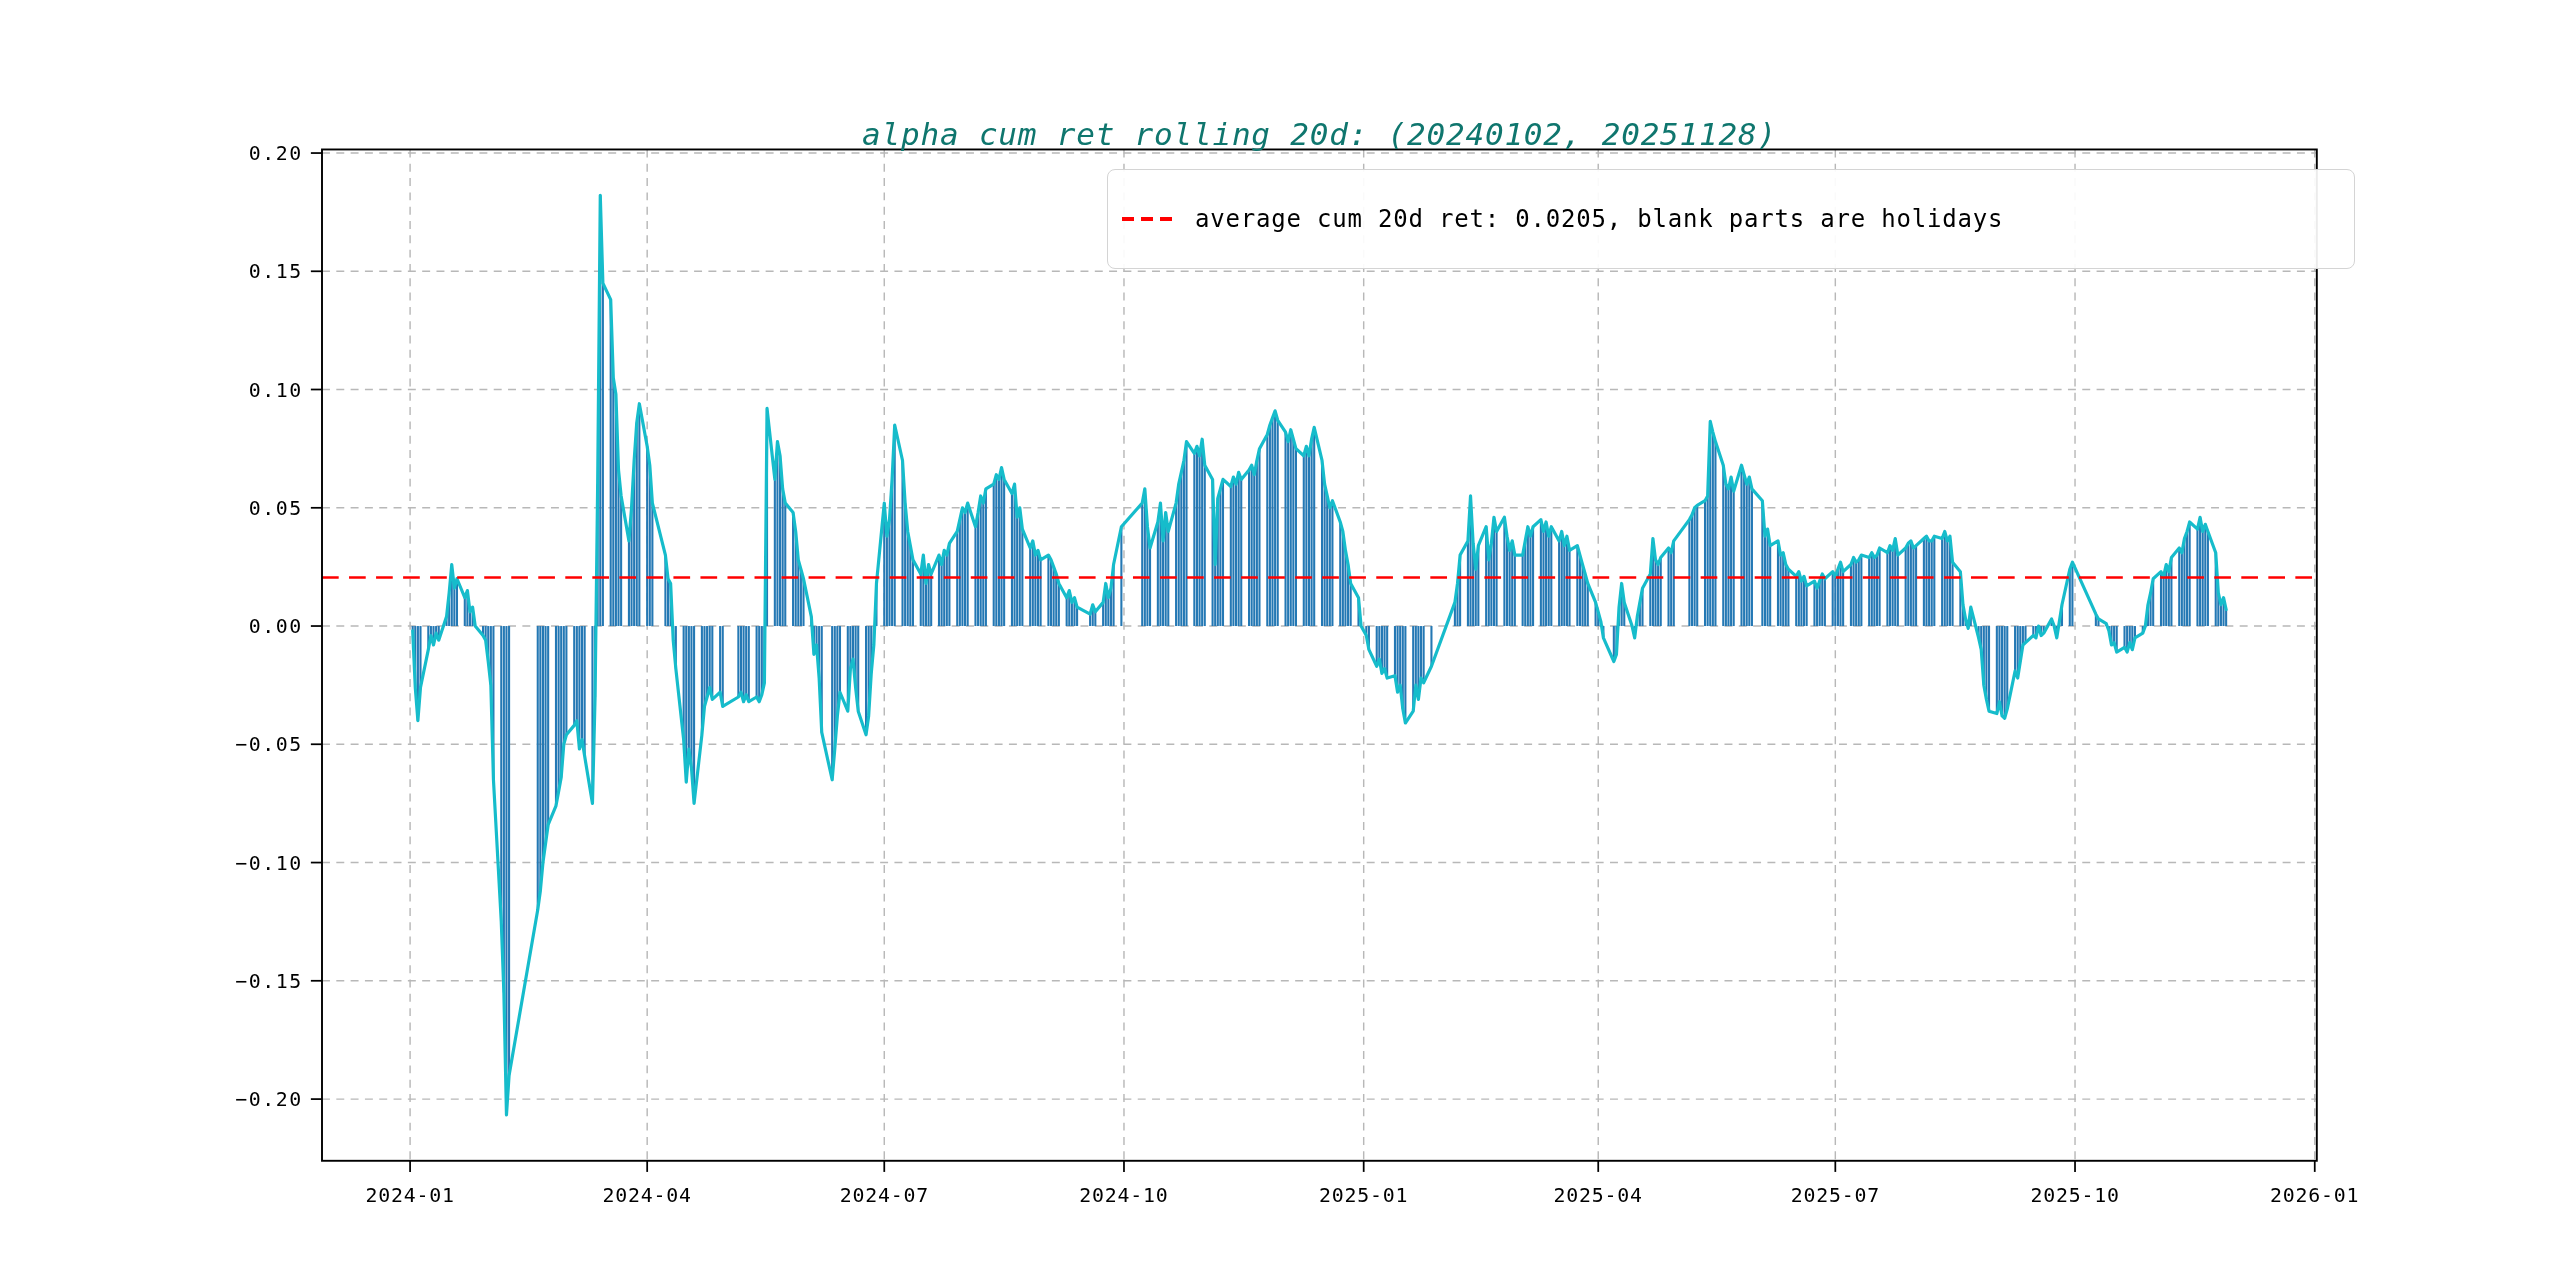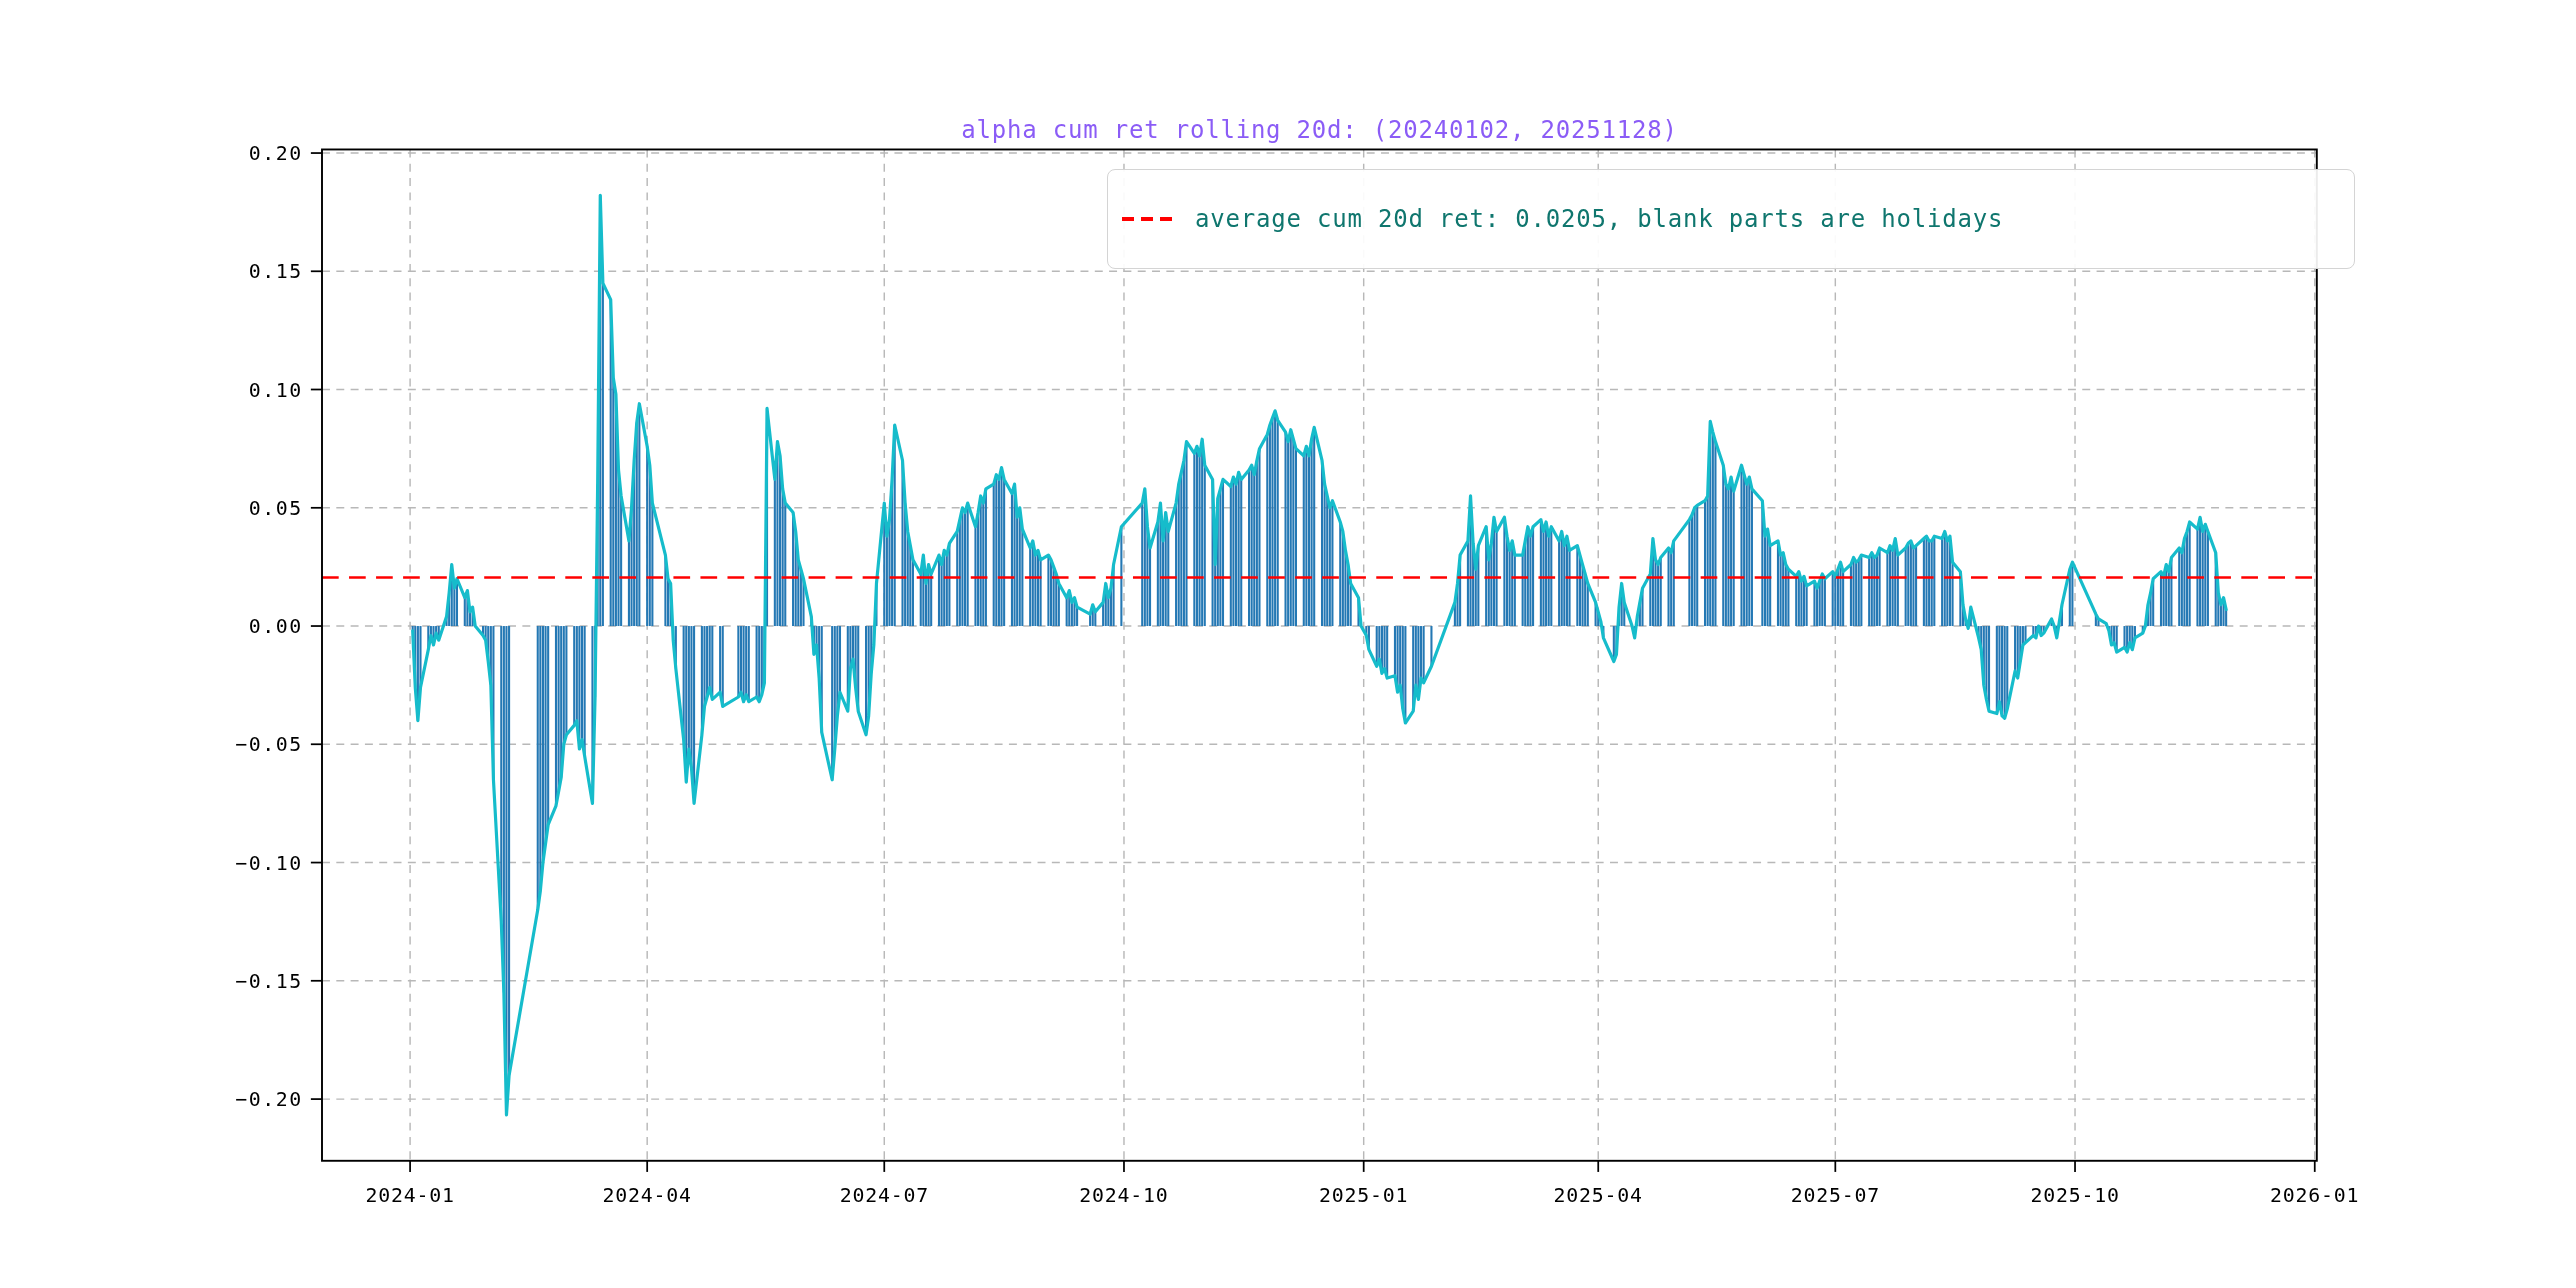--- a/index.html
+++ b/index.html
@@ -1,28 +1,28 @@
 <!DOCTYPE html>
 <html style="font-size:12.7px"><head>
 <meta charset="utf-8">
 <style>
   html,body{margin:0;padding:0;background:#ffffff;}
   body{width:2576px;height:1288px;overflow:hidden;font-family:"DejaVu Sans Mono","Liberation Mono",monospace;}
   #figure{position:relative;width:2576px;height:1288px;background:#ffffff;}
   #plot{position:absolute;left:0;top:0;}
   #chart-title{position:absolute;left:322px;top:116px;width:1995px;text-align:center;
-    font-size:24px;color:#8b5cf6;letter-spacing:0.8px;white-space:pre;}
+    font-size:31px;color:#0f766e;letter-spacing:0.8px;white-space:pre;font-style:italic;}
   #legend{position:absolute;left:1107px;top:169px;width:1248px;height:100px;background:rgba(255,255,255,.92);
     border:1.6px solid #d4d4d4;border-radius:8px;box-sizing:border-box;display:flex;flex-direction:column;
     justify-content:space-around;padding:4.8px 14.3px;}
   .legend-row{display:flex;align-items:center;gap:20.7px;}
   .legend-dash{width:52px;height:3.2px;flex:0 0 52px;
     background:repeating-linear-gradient(90deg,#ff0000 0 12px,rgba(0,0,0,0) 12px 19px);}
   .legend-patch{width:52px;height:24px;flex:0 0 52px;background:#2478b4;}
-  .legend-label{font-size:24px;color:#0f766e;letter-spacing:0.8px;white-space:pre;}
+  .legend-label{font-size:24px;color:#000000;letter-spacing:0.8px;white-space:pre;}
 </style>
 </head>
 <body>
 
 <div id="figure">
   <svg id="plot" width="2576" height="1288" viewBox="0 0 3240 1620" xmlns="http://www.w3.org/2000/svg">
       <g stroke="#b8b8b8" stroke-width="1.8" stroke-dasharray="10,8">
         <line x1="405" y1="192.5" x2="2914" y2="192.5"></line>
         <line x1="405" y1="341.2" x2="2914" y2="341.2"></line>
         <line x1="405" y1="489.9" x2="2914" y2="489.9"></line>

